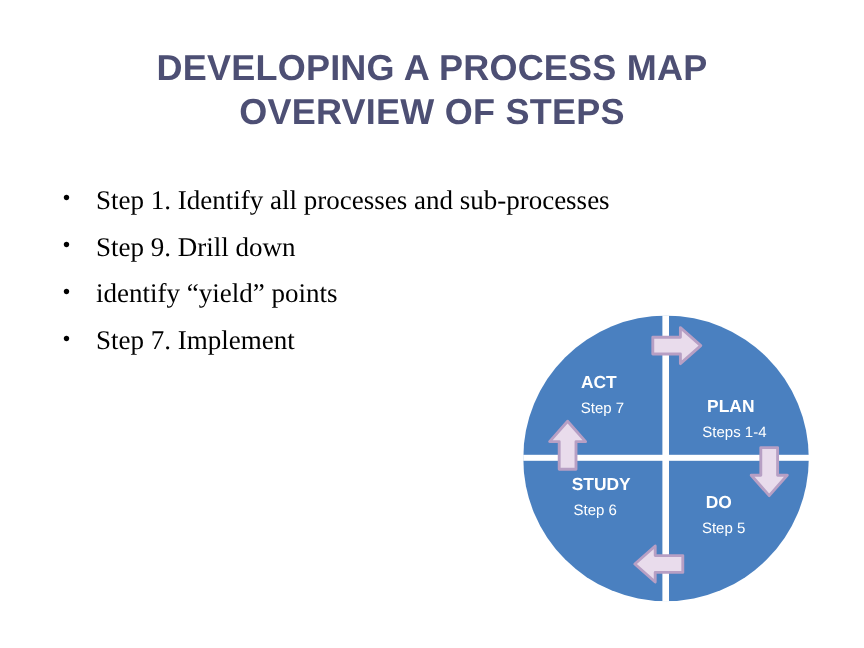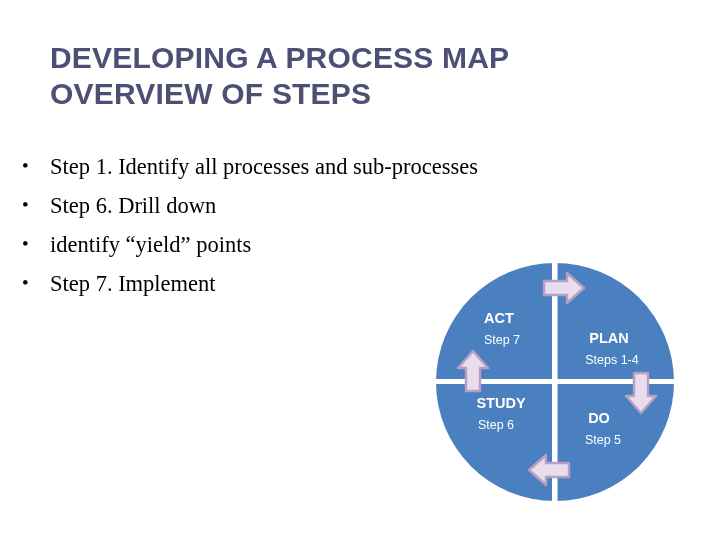--- a/index.html
+++ b/index.html
@@ -14,33 +14,34 @@
     overflow: hidden;
     font-family: "Liberation Serif", "DejaVu Serif", serif;
   }
 
   
   .slide-title {
     position: absolute;
     left: 50px;
     top: 40px;
     width: 620px;
+    text-align: center;
     font-family: "Liberation Sans", "DejaVu Sans", sans-serif;
     font-weight: bold;
     font-size: 30px;
     line-height: 36px;
     letter-spacing: 0.2px;
     color: #4d4f74;
   }
   .slide-title .t-line { display: block; white-space: nowrap; }
 
   
   .bullet-list {
     position: absolute;
-    left: 14px;
+    left: 44px;
     top: 152px;
     width: 640px;
     margin: 0;
     padding: 0;
     list-style: none;
   }
   .bullet-item {
     position: relative;
     padding-left: 36px;
     margin: 0 0 10px 0;
@@ -89,21 +90,21 @@
 <div class="slide-title">
   <span class="t-line">DEVELOPING A PROCESS MAP</span>
   <span class="t-line">OVERVIEW OF STEPS</span>
 </div>
 
 <ul class="bullet-list">
   <li class="bullet-item">
     <span>Step 1. Identify all processes and sub-processes</span>
   </li>
   <li class="bullet-item">
-    <span>Step 6. Drill down</span>
+    <span>Step 9. Drill down</span>
   </li>
   <li class="bullet-item">
     <span class="cont-line">identify “yield” points</span>
   </li>
   <li class="bullet-item">
     <span>Step 7. Implement</span>
   </li>
 </ul>
 
 <div class="pdca-wrap">

